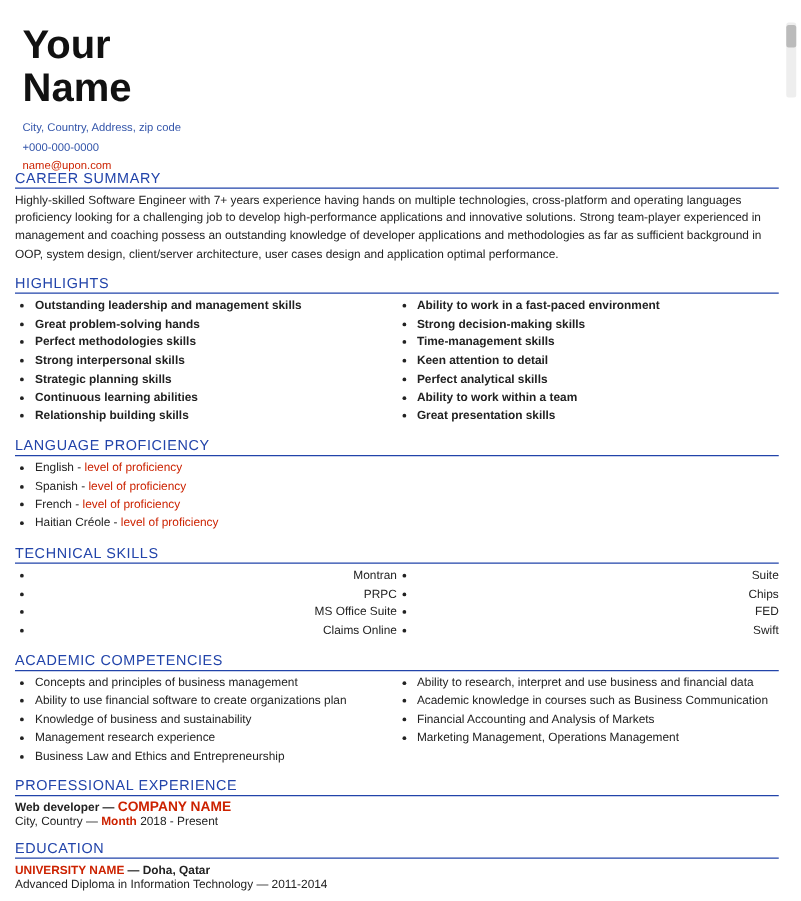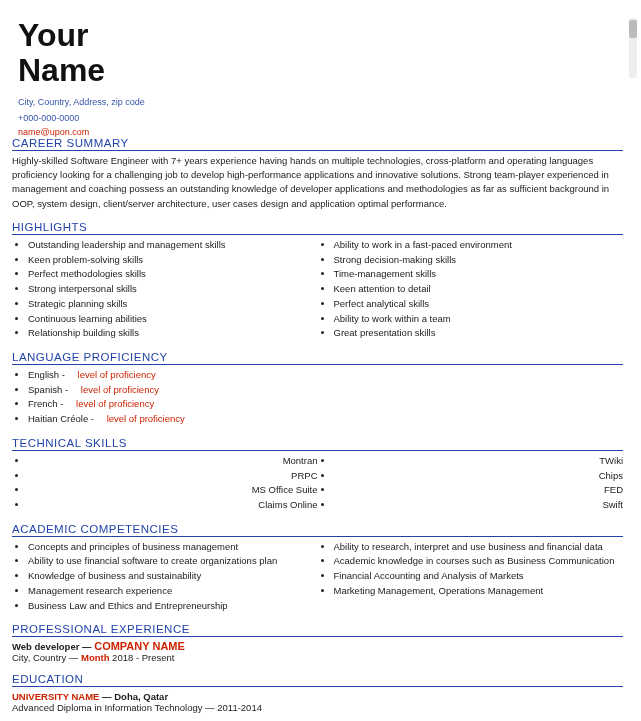--- a/index.html
+++ b/index.html
@@ -67,20 +67,21 @@
     .section-body {
       font-size: 9.5px;
       color: #222;
       line-height: 1.5;
       margin-bottom: 4px;
     }
     .two-col-list {
       display: flex;
       flex-direction: row;
       gap: 0;
+      font-weight: bold;
     }
     .col-list {
       flex: 1;
       padding-left: 0;
     }
     .col-list ul {
       list-style: disc;
       padding-left: 16px;
     }
     .col-list ul li {
@@ -92,21 +93,20 @@
       list-style: disc;
       padding-left: 16px;
     }
     .lang-list ul li {
       font-size: 9.5px;
       line-height: 1.55;
       color: #222;
     }
     .lang-list ul li .red-text {
       color: #cc2200;
-      margin-left: 10px;
     }
     .tech-two-col {
       display: flex;
       flex-direction: row;
       gap: 0;
     }
     .tech-col {
       flex: 1;
     }
     .tech-col ul {
@@ -194,21 +194,21 @@
     <div class="main">
 
       <div class="section-title">CAREER SUMMARY</div>
       <div class="section-body">Highly-skilled Software Engineer with 7+ years experience having hands on multiple technologies, cross-platform and operating languages proficiency looking for a challenging job to  develop high-performance applications and innovative solutions. Strong team-player experienced in management and coaching possess an outstanding knowledge of  developer applications and methodologies as far as sufficient background in OOP, system design, client/server architecture, user cases design and application optimal performance.</div>
 
       <div class="section-title">HIGHLIGHTS</div>
       <div class="two-col-list">
         <div class="col-list">
           <ul>
             <li>Outstanding leadership and management skills</li>
-            <li>Keen problem-solving skills</li>
+            <li>Great problem-solving hands</li>
             <li>Perfect methodologies skills</li>
             <li>Strong interpersonal skills</li>
             <li>Strategic planning skills</li>
             <li>Continuous learning abilities</li>
             <li>Relationship building skills</li>
           </ul>
         </div>
         <div class="col-list">
           <ul>
             <li>Ability to work in a fast-paced environment</li>
@@ -237,21 +237,21 @@
         <div class="tech-col">
           <ul>
             <li>Montran</li>
             <li>PRPC</li>
             <li>MS Office Suite</li>
             <li>Claims Online</li>
           </ul>
         </div>
         <div class="tech-col">
           <ul>
-            <li>TWiki</li>
+            <li>Suite</li>
             <li>Chips</li>
             <li>FED</li>
             <li>Swift</li>
           </ul>
         </div>
       </div>
 
       <div class="section-title">ACADEMIC COMPETENCIES</div>
       <div class="acad-two-col">
         <div class="acad-col">

